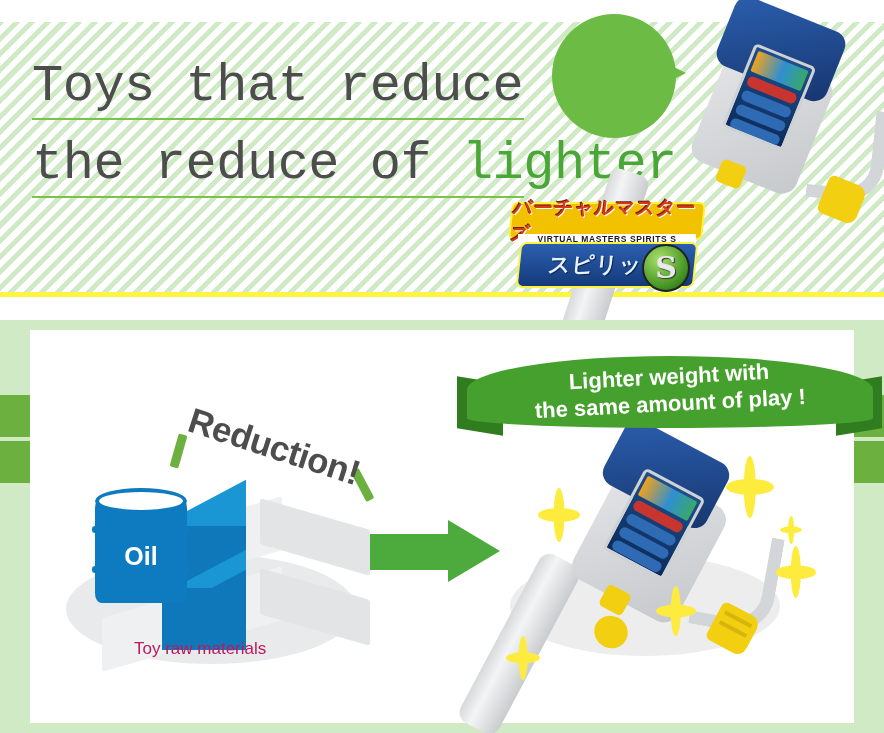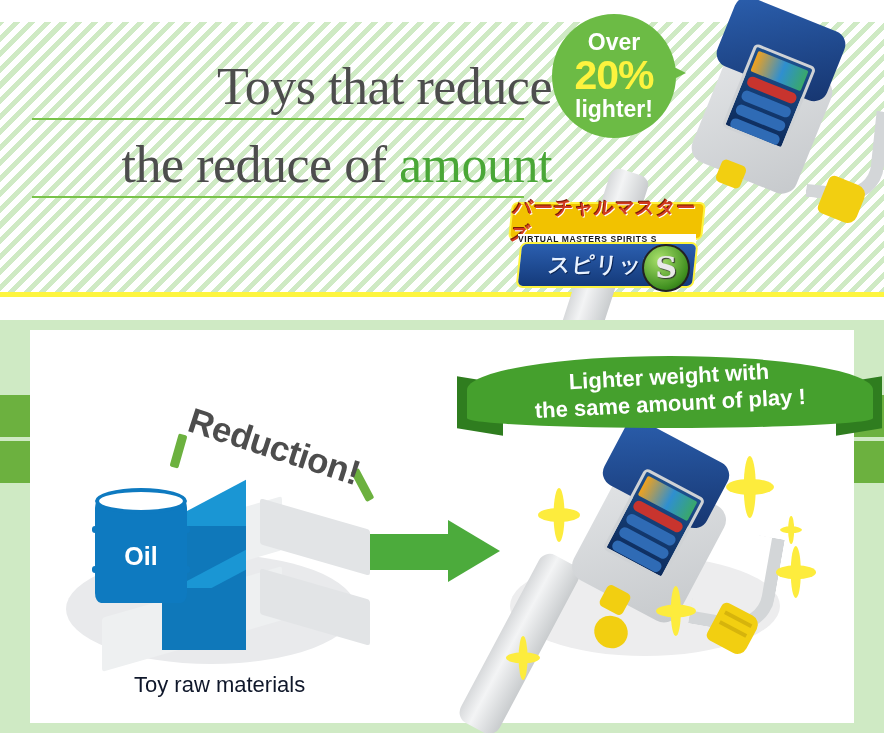--- a/index.html
+++ b/index.html
@@ -16,23 +16,23 @@
       repeating-linear-gradient(-45deg,
         #cfeac4 0px,#cfeac4 5px,
         #ffffff 5px,#ffffff 11px);
   }
   .header-underline{
     position:absolute;left:0;top:292px;width:884px;height:5px;background:#fdf53f;
   }
   .title-block{position:absolute;left:32px;top:48px;width:520px;}
   .tline{
     position:relative;
-    font-family:Liberation Serif, serif;
+    font-family:Liberation Mono, monospace;
     font-size:52px;line-height:78px;letter-spacing:-0.5px;
-    color:#4d4d4d;white-space:nowrap;text-align:right;
+    color:#4d4d4d;white-space:nowrap;
   }
   .tline.underlined::after{
     content:"";position:absolute;left:0;bottom:6px;width:492px;height:2px;background:#79c34a;
   }
   .accent{color:#4aa737;}
   .tline.l3{color:#4aa737;}
 
   
   .badge{
     position:absolute;left:552px;top:14px;width:124px;height:124px;
@@ -60,21 +60,21 @@
     background:#f2c200;border-radius:4px;
     transform:skewX(-6deg);
     box-shadow:0 0 0 2px #fdf33e;
     display:flex;align-items:center;justify-content:center;
   }
   .logo-top-txt{
     font-size:19px;font-weight:bold;color:#d33b1e;letter-spacing:1px;
     text-shadow:1px 1px 0 #fff,-1px -1px 0 #7a1b08;
   }
   .logo-sub{
-    position:absolute;left:6px;top:30px;width:178px;text-align:left;
+    position:absolute;left:6px;top:30px;width:178px;text-align:center;
     font-size:8.5px;font-weight:bold;color:#1a1a1a;letter-spacing:0.6px;
     background:#ffffff;
   }
   .logo-bot{
     position:absolute;left:8px;top:40px;width:174px;height:42px;
     background:linear-gradient(#2b5fb0,#143a7a);
     border-radius:5px;box-shadow:0 0 0 2px #fdf33e;transform:skewX(-6deg);
     display:flex;align-items:center;justify-content:center;
   }
   .logo-bot-txt{
@@ -185,22 +185,22 @@
 
   .reduction{
     position:absolute;left:182px;top:428px;width:190px;height:60px;
     transform:rotate(18deg);
     color:#4d4d4d;font-size:35px;font-weight:bold;letter-spacing:-0.5px;
   }
   .red-mark{position:absolute;background:#6cb13f;}
   .red-mark.m1{left:174px;top:434px;width:9px;height:34px;transform:rotate(16deg);border-radius:2px;}
   .red-mark.m2{left:358px;top:468px;width:9px;height:34px;transform:rotate(-28deg);border-radius:2px;}
   .caption-left{
-    position:absolute;left:134px;top:672px;
-    color:#0f172a;font-size:22px;
+    position:absolute;left:134px;top:639px;
+    color:#be185d;font-size:17px;
   }
 
   
   .arrow{position:absolute;left:370px;top:520px;width:130px;height:62px;}
   .arrow-shaft{position:absolute;left:0;top:14px;width:84px;height:36px;background:#4cab3c;}
   .arrow-head{
     position:absolute;left:78px;top:0;width:0;height:0;
     border-top:31px solid transparent;border-bottom:31px solid transparent;
     border-left:52px solid #4cab3c;
   }
@@ -302,46 +302,41 @@
 </head>
 <body>
 
 <div class="stage">
 
   <div class="header"></div>
   <div class="header-underline"></div>
 
   <div class="title-block">
     <div class="tline underlined">Toys that reduce</div>
-    <div class="tline underlined"><span>the reduce of </span><span class="accent">amount</span></div>
+    <div class="tline underlined"><span>the reduce of </span><span class="accent">lighter</span></div>
   </div>
 
   <div class="hdr-toy">
     <div class="ht-rod"></div>
     <div class="ht-arm"></div>
     <div class="ht-reel"></div>
     <div class="ht-body"></div>
     <div class="ht-blue"></div>
     <div class="ht-screen">
       <div class="scr-banner"></div>
       <div class="scr-row hl"></div>
       <div class="scr-row"></div>
       <div class="scr-row"></div>
       <div class="scr-row"></div>
     </div>
     <div class="ht-btn1"></div>
   </div>
 
   <div class="badge-tail"></div>
   <div class="badge"></div>
-  <div class="badge-inner">
-    <div class="badge-over">Over</div>
-    <div class="badge-num">20%</div>
-    <div class="badge-light">lighter!</div>
-  </div>
 
   <div class="prod-logo">
     <div class="logo-top">
       <span class="logo-top-txt">バーチャルマスターズ</span>
     </div>
     <div class="logo-sub">VIRTUAL MASTERS SPIRITS S</div>
     <div class="logo-bot">
       <span class="logo-bot-txt">スピリッツ</span>
     </div>
     <div class="logo-s">

